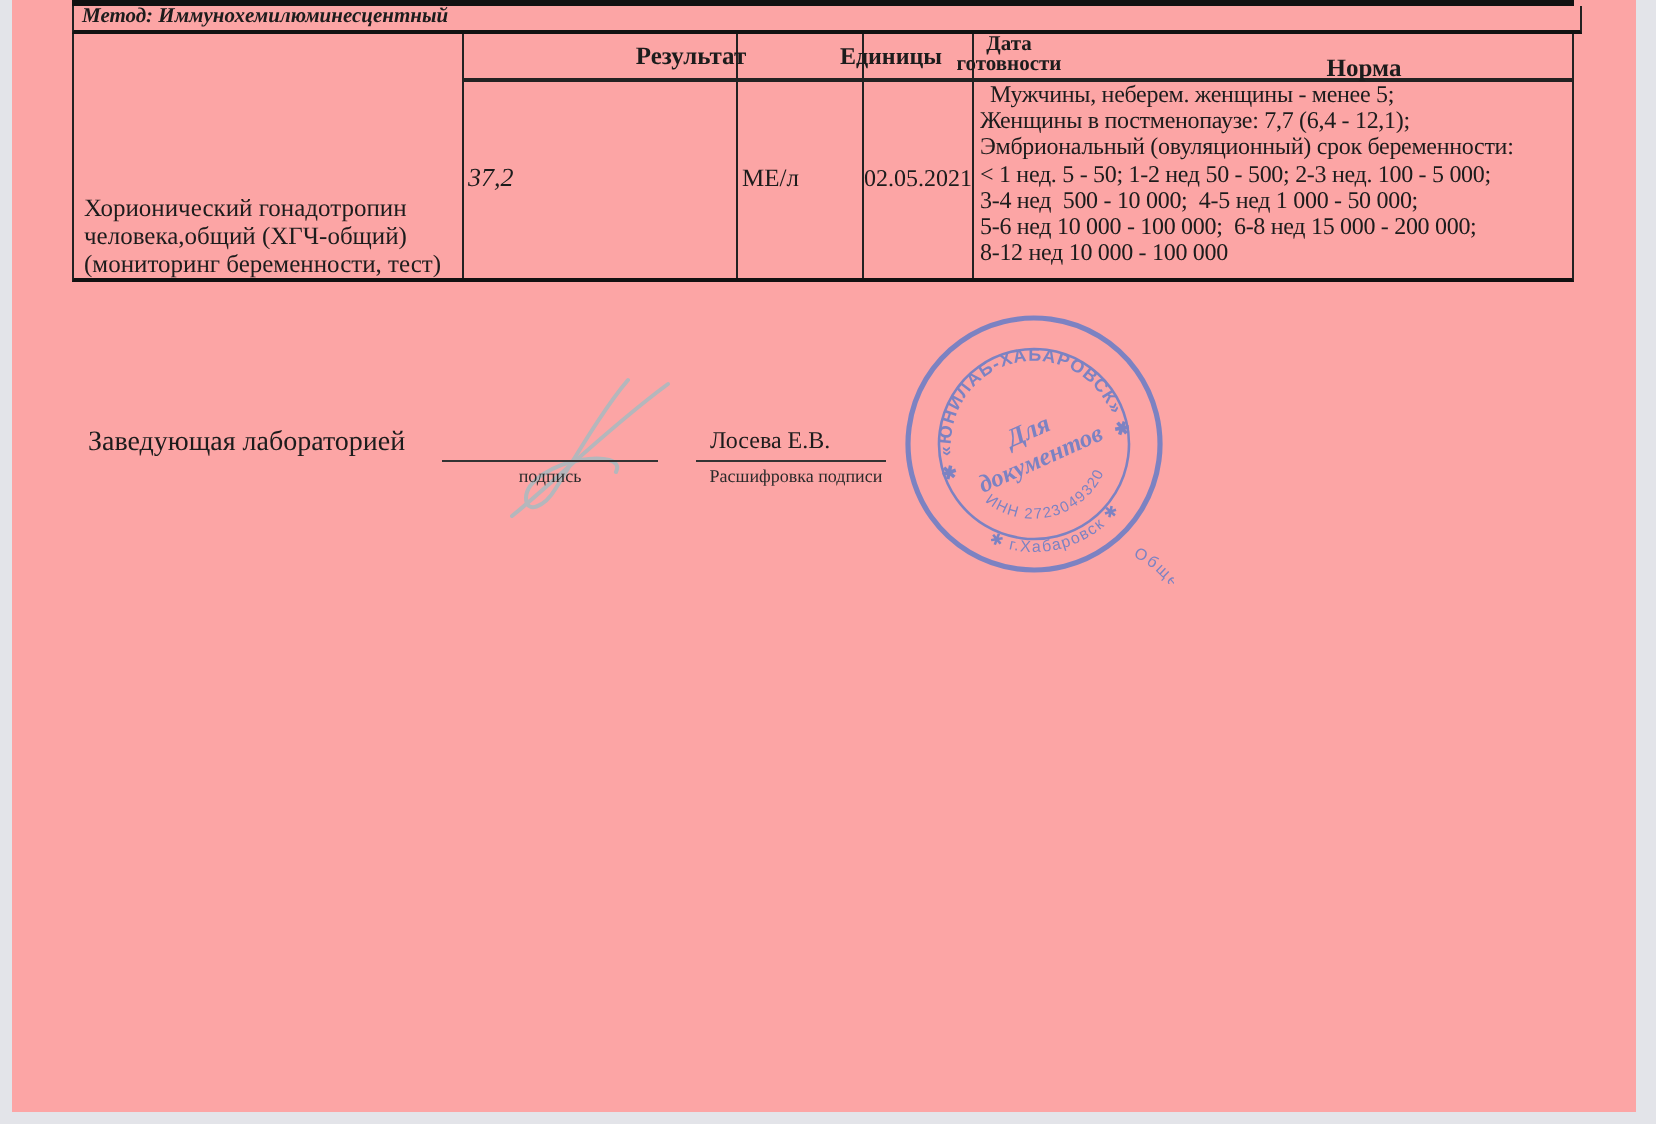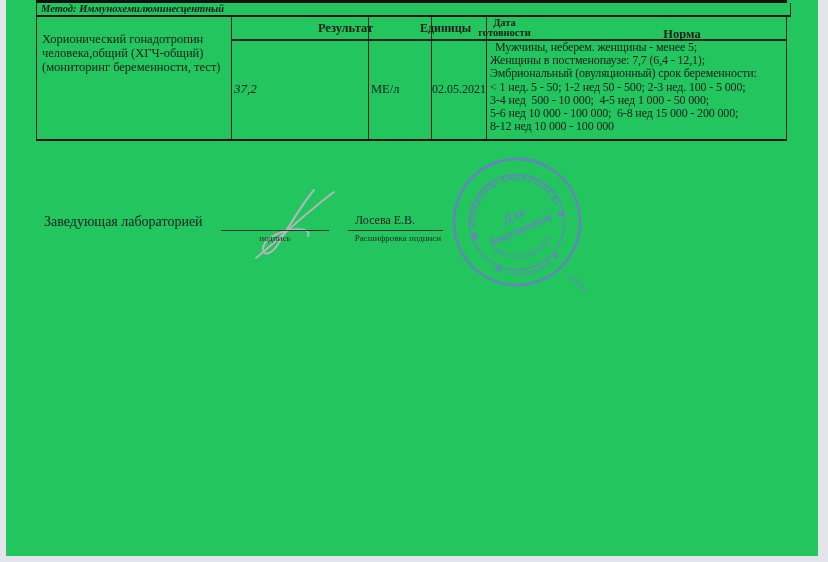--- a/index.html
+++ b/index.html
@@ -4,21 +4,21 @@
 <style>
   html,body{margin:0;padding:0;}
   body{
     width:828px;height:562px;position:relative;overflow:hidden;
     background:#e3e4e9;
     font-family:"Liberation Serif", serif;
     color:#1c1c1c;
   }
   .page{
     position:absolute;left:6px;top:0;right:10px;bottom:6px;
-    background:#22c55e;
+    background:#fca5a5;
   }
   .abs{position:absolute;}
 
   
   .top-rule{left:30px;top:0;width:751px;height:3px;background:#111;}
   .method-row{
     left:30px;top:3px;width:749px;height:12px;
     border-left:1px solid #222;border-right:1px solid #222;border-bottom:2px solid #111;
     font-size:10.5px;font-weight:bold;font-style:italic;
     padding-left:4px;line-height:12px;
@@ -29,21 +29,21 @@
   }
   .vline{position:absolute;top:0;bottom:0;width:1px;background:#222;}
   .v1{left:194px;} .v2{left:331px;} .v3{left:394px;} .v4{left:449px;}
   .hdr-bottom{position:absolute;left:194px;right:0;top:22px;height:1.5px;background:#222;}
   .cell{position:absolute;display:flex;padding-left:46px;}
   .hdr{font-weight:bold;align-items:center;justify-content:center;text-align:center;}
   .hdr-result{left:194px;width:137px;top:0;height:22px;font-size:12.5px;}
   .hdr-units{left:331px;width:63px;top:0;height:22px;font-size:12px;}
   .hdr-date{left:394px;width:55px;top:0;height:22px;font-size:10.5px;line-height:10.5px;}
   .hdr-norm{left:449px;width:300px;top:0;height:34px;font-size:12.5px;}
-  .cell-test{left:0;width:194px;top:0;height:122px;align-items:flex-start;
+  .cell-test{left:0;width:194px;top:0;height:122px;align-items:flex-end;
     font-size:12.5px;line-height:14px;padding:15px 3px 0 5px;box-sizing:border-box;}
   .cell-result{left:194px;width:137px;top:22px;height:100px;align-items:center;
     font-size:13px;padding-left:3px;box-sizing:border-box;font-style:italic;}
   .cell-units{left:331px;width:63px;top:22px;height:100px;align-items:center;
     font-size:12.5px;padding-left:3px;box-sizing:border-box;}
   .cell-date{left:394px;width:55px;top:22px;height:100px;align-items:center;
     font-size:12px;padding-left:1px;box-sizing:border-box;}
   .cell-norm{left:449px;width:300px;top:22px;height:105px;flex-direction:column;
     padding:2px 2px 0 4px;box-sizing:border-box;}
   .norm-line{font-size:12px;line-height:13.2px;white-space:pre;letter-spacing:-0.15px;}

